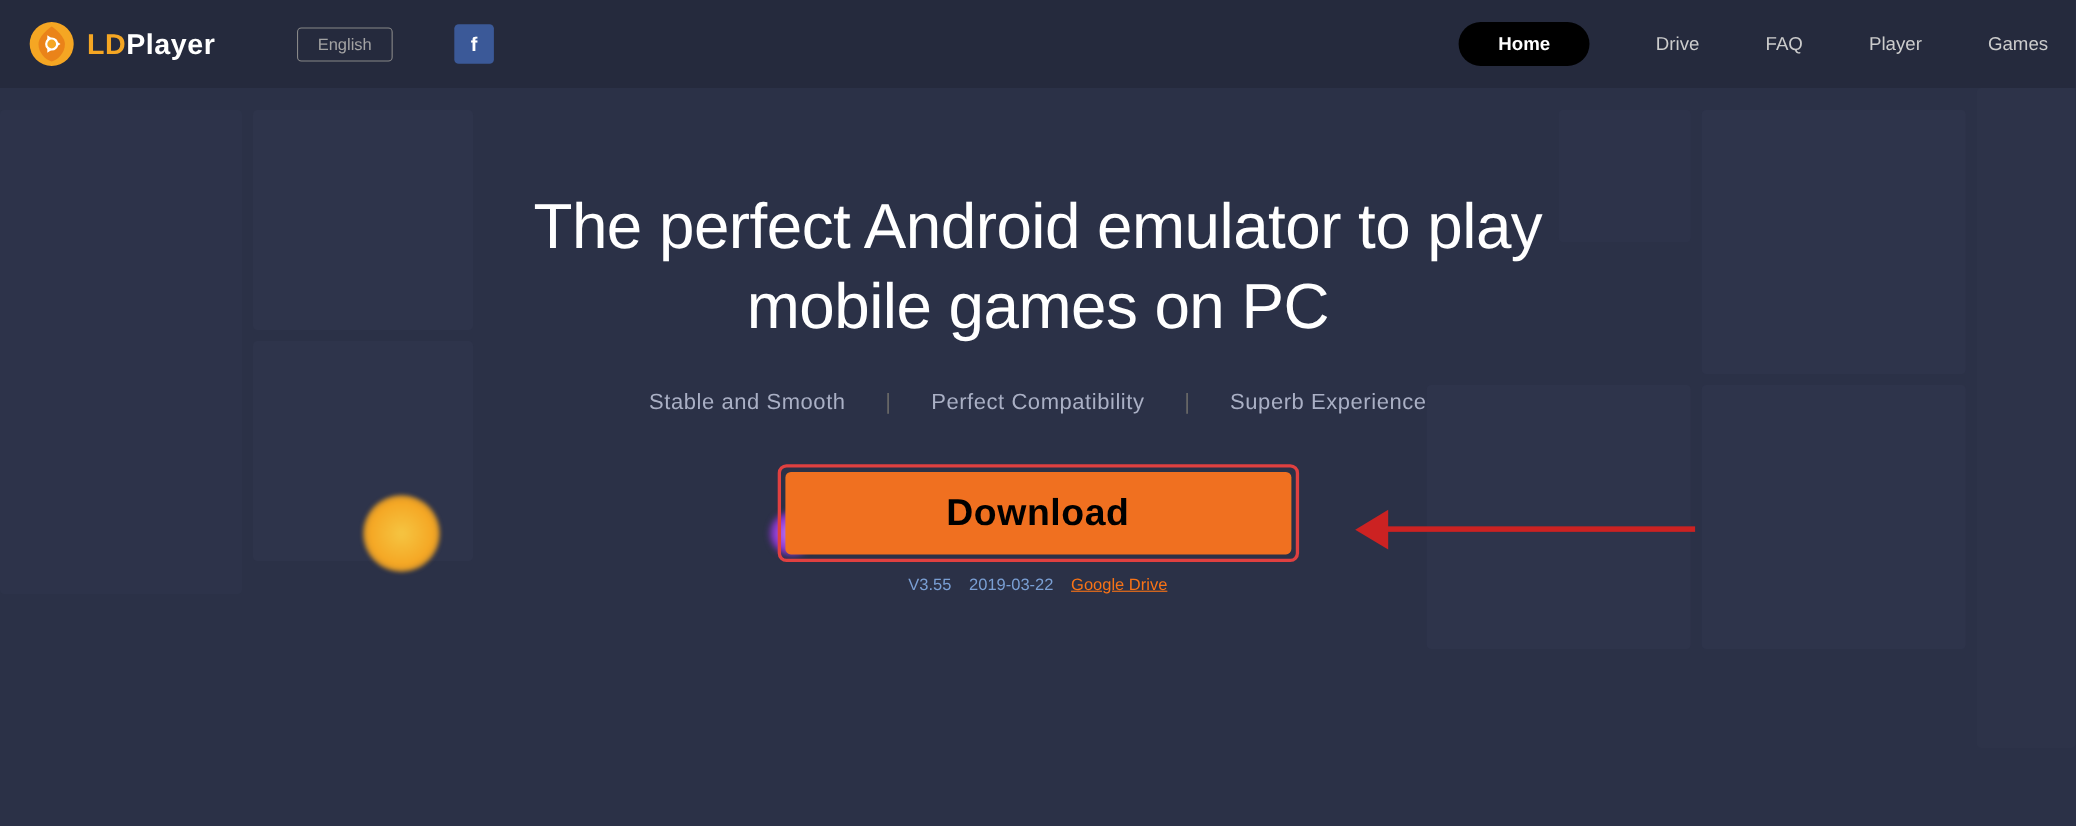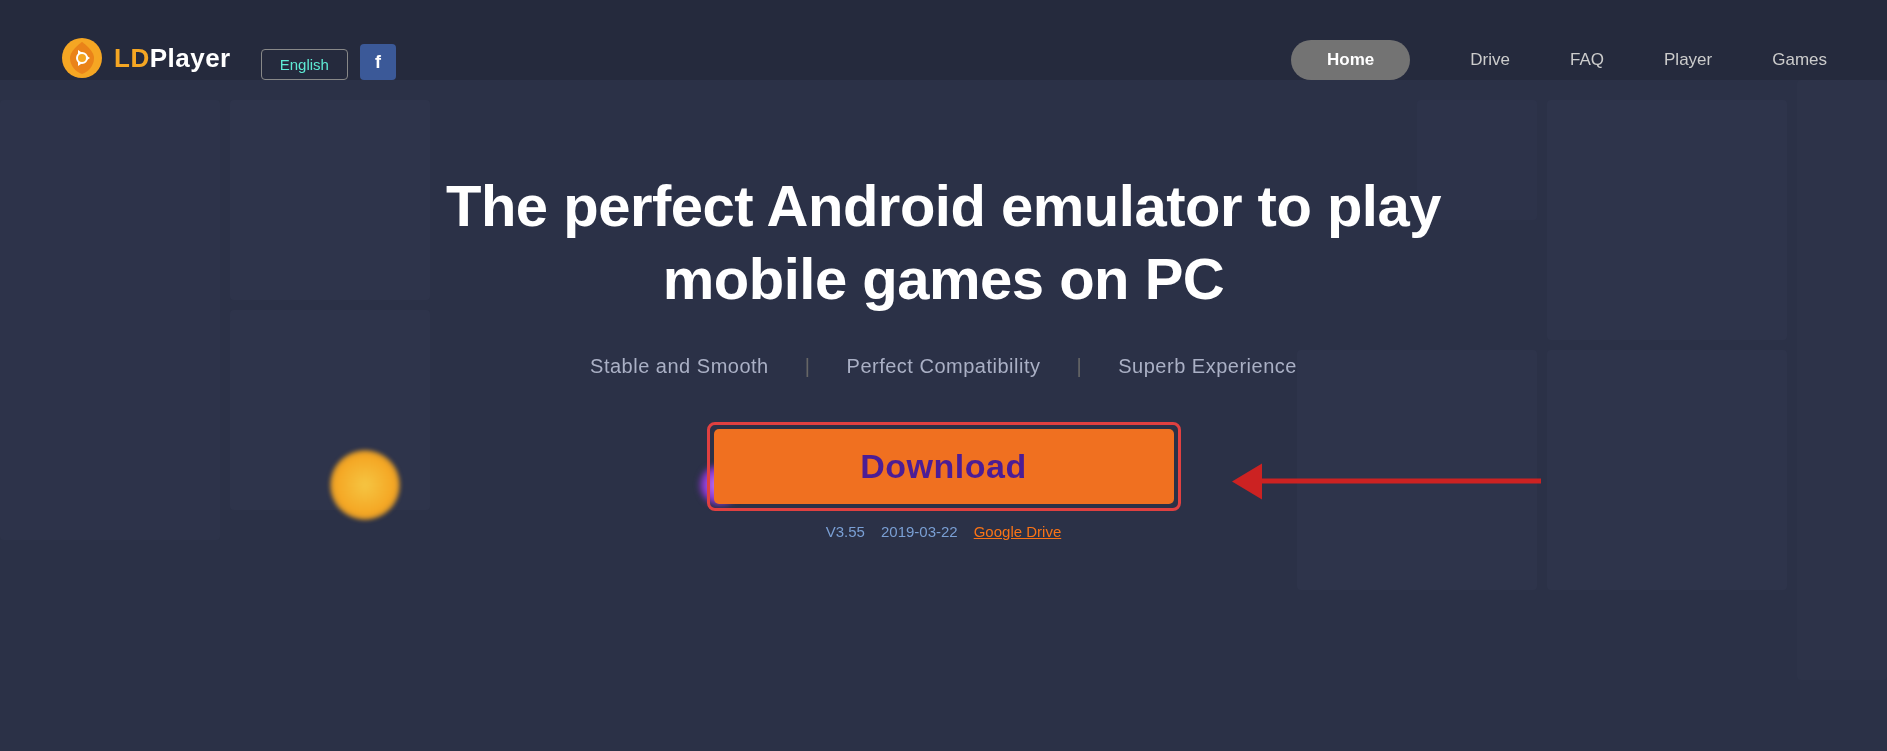--- a/index.html
+++ b/index.html
@@ -25,24 +25,25 @@
       position: absolute;
       background-color: #323850;
       border-radius: 4px;
     }
 
     
     .navbar {
       position: relative;
       z-index: 10;
       display: flex;
-      align-items: flex-end;
-      padding: 0 60px;
+      align-items: center;
+      padding: 0 25px;
       height: 80px;
       background-color: #252a3d;
+      gap: 44px;
     }
 
     .logo-area {
       display: flex;
       align-items: center;
       gap: 10px;
       margin-right: 30px;
       text-decoration: none;
     }
 
@@ -58,21 +59,21 @@
       letter-spacing: 0.5px;
     }
 
     .logo-text span {
       color: #f5a623;
     }
 
     .lang-btn {
       border: 1.5px solid #888;
       background: transparent;
-      color: #5eead4;
+      color: #a3a3a3;
       padding: 6px 18px;
       font-size: 15px;
       border-radius: 4px;
       cursor: pointer;
       margin-right: 12px;
     }
 
     .facebook-btn {
       width: 36px;
       height: 36px;
@@ -96,21 +97,21 @@
     }
 
     .nav-link {
       color: #ccc;
       font-size: 17px;
       text-decoration: none;
       cursor: pointer;
     }
 
     .nav-home {
-      background-color: #737373;
+      background-color: #000000;
       color: #fff;
       padding: 10px 36px;
       border-radius: 30px;
       font-size: 17px;
       font-weight: 600;
       cursor: pointer;
     }
 
     
     .main-content {
@@ -118,21 +119,21 @@
       z-index: 5;
       display: flex;
       flex-direction: column;
       align-items: center;
       padding-top: 90px;
     }
 
     .headline {
       color: #ffffff;
       font-size: 58px;
-      font-weight: 700;
+      font-weight: 400;
       text-align: center;
       line-height: 1.25;
       max-width: 1100px;
       letter-spacing: -0.5px;
     }
 
     .subline {
       margin-top: 40px;
       color: #aab0c5;
       font-size: 20px;
@@ -159,21 +160,21 @@
     }
 
     .download-btn-wrapper {
       border: 3px solid #e04040;
       border-radius: 8px;
       padding: 4px;
     }
 
     .download-btn {
       background-color: #f07020;
-      color: #4c1d95;
+      color: #000000;
       font-size: 34px;
       font-weight: 600;
       padding: 18px 100px;
       border: none;
       border-radius: 5px;
       cursor: pointer;
       letter-spacing: 0.5px;
       min-width: 460px;
       text-align: center;
     }

